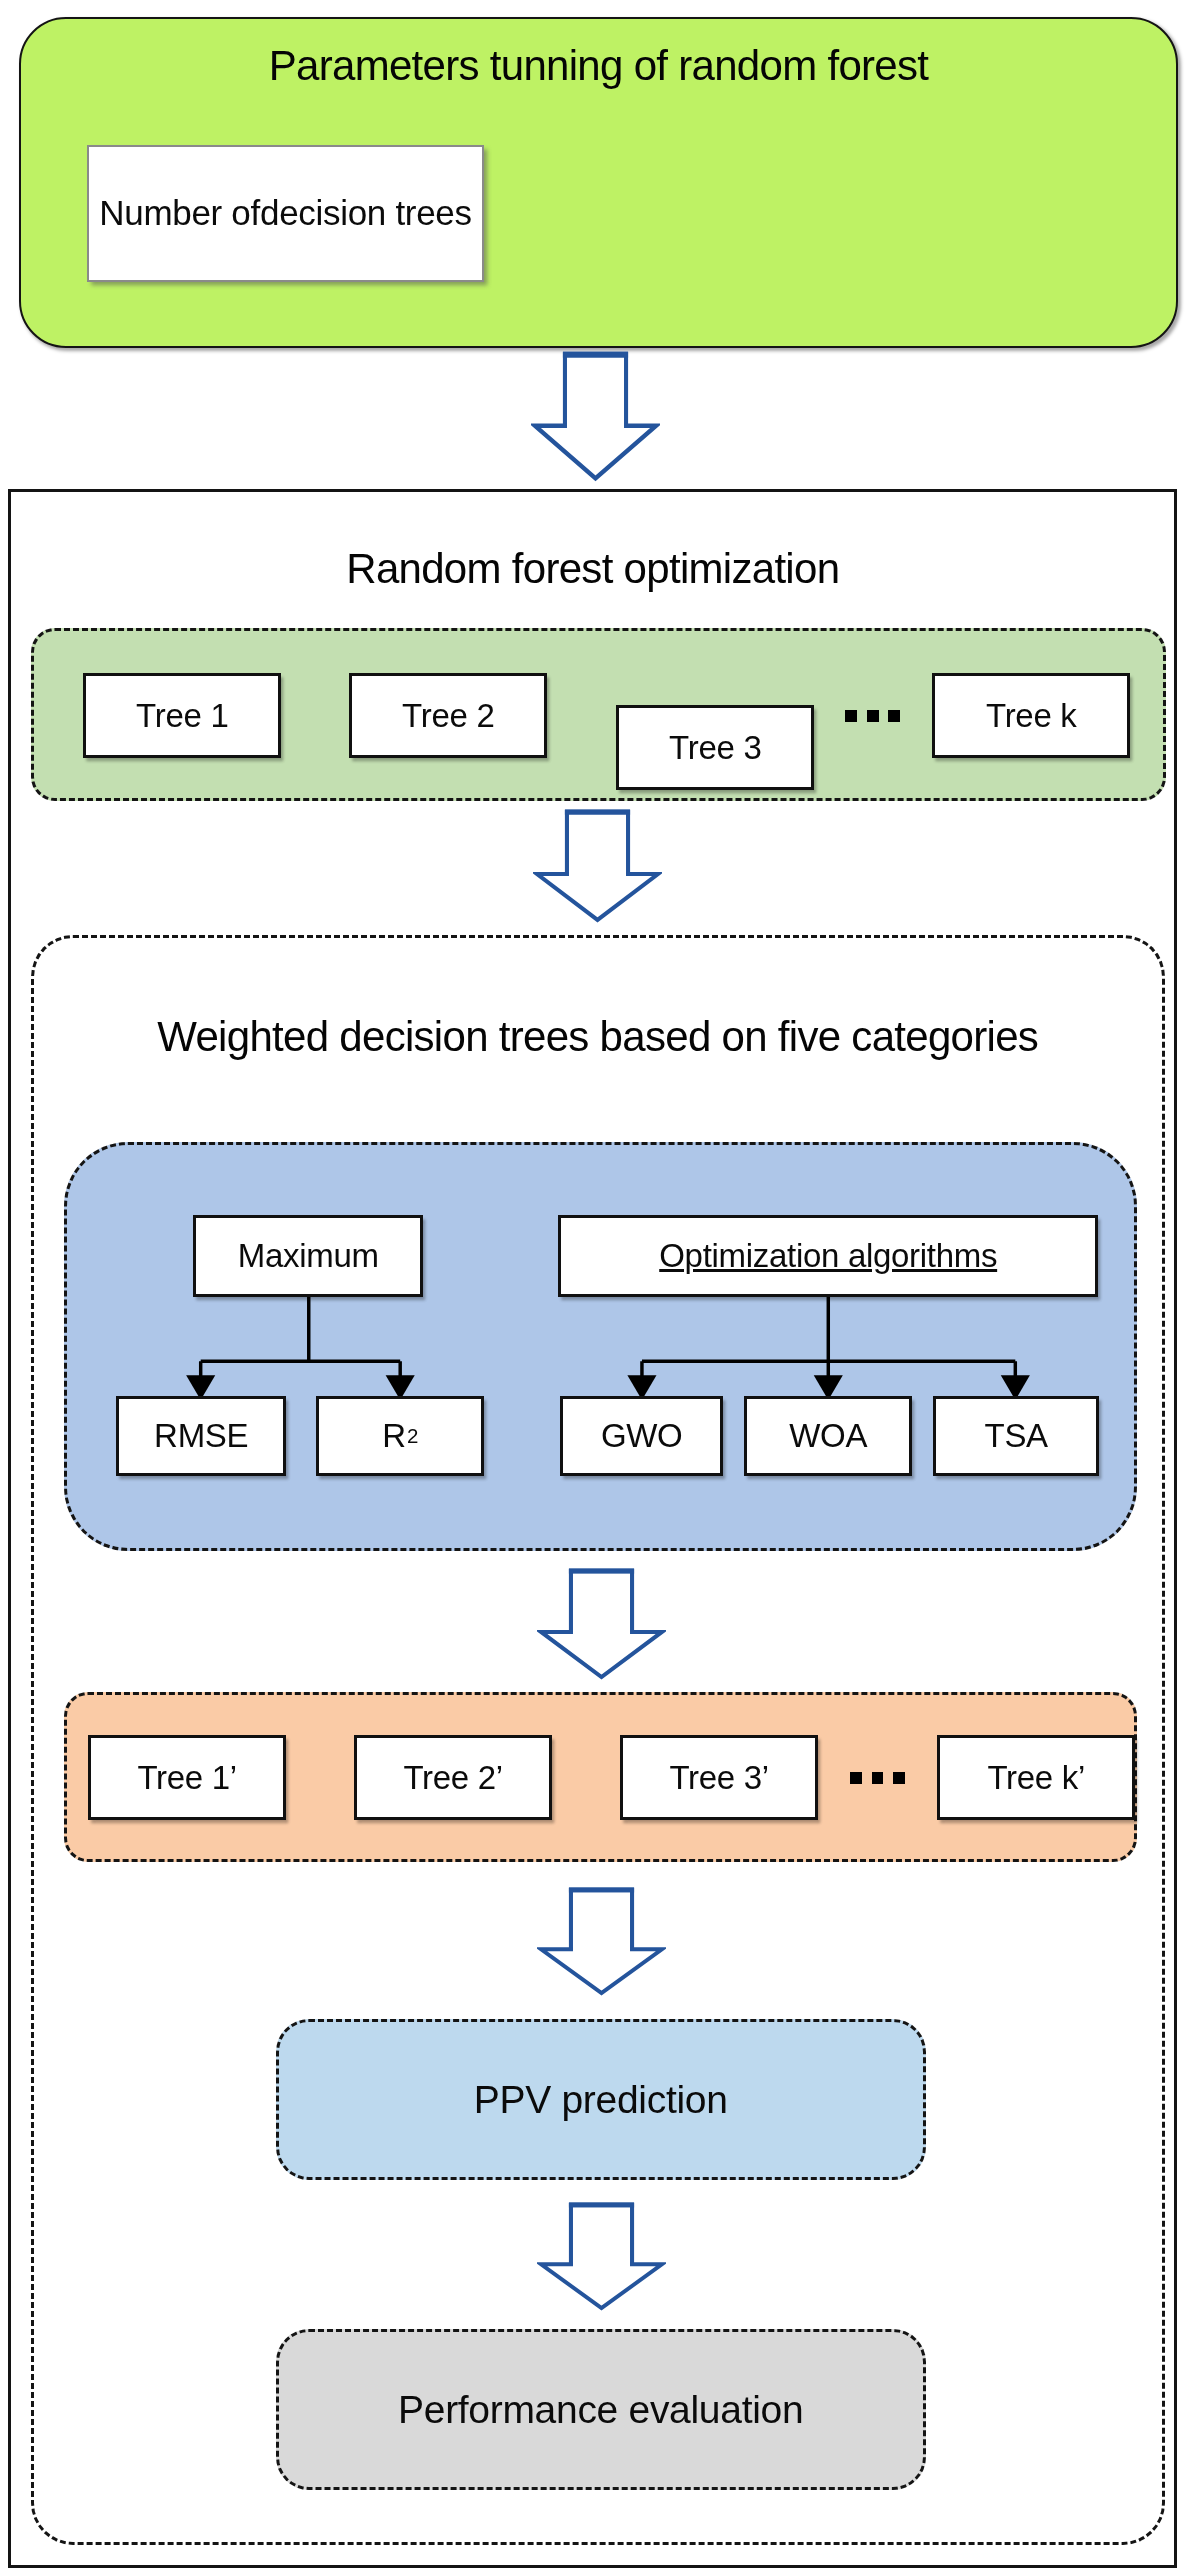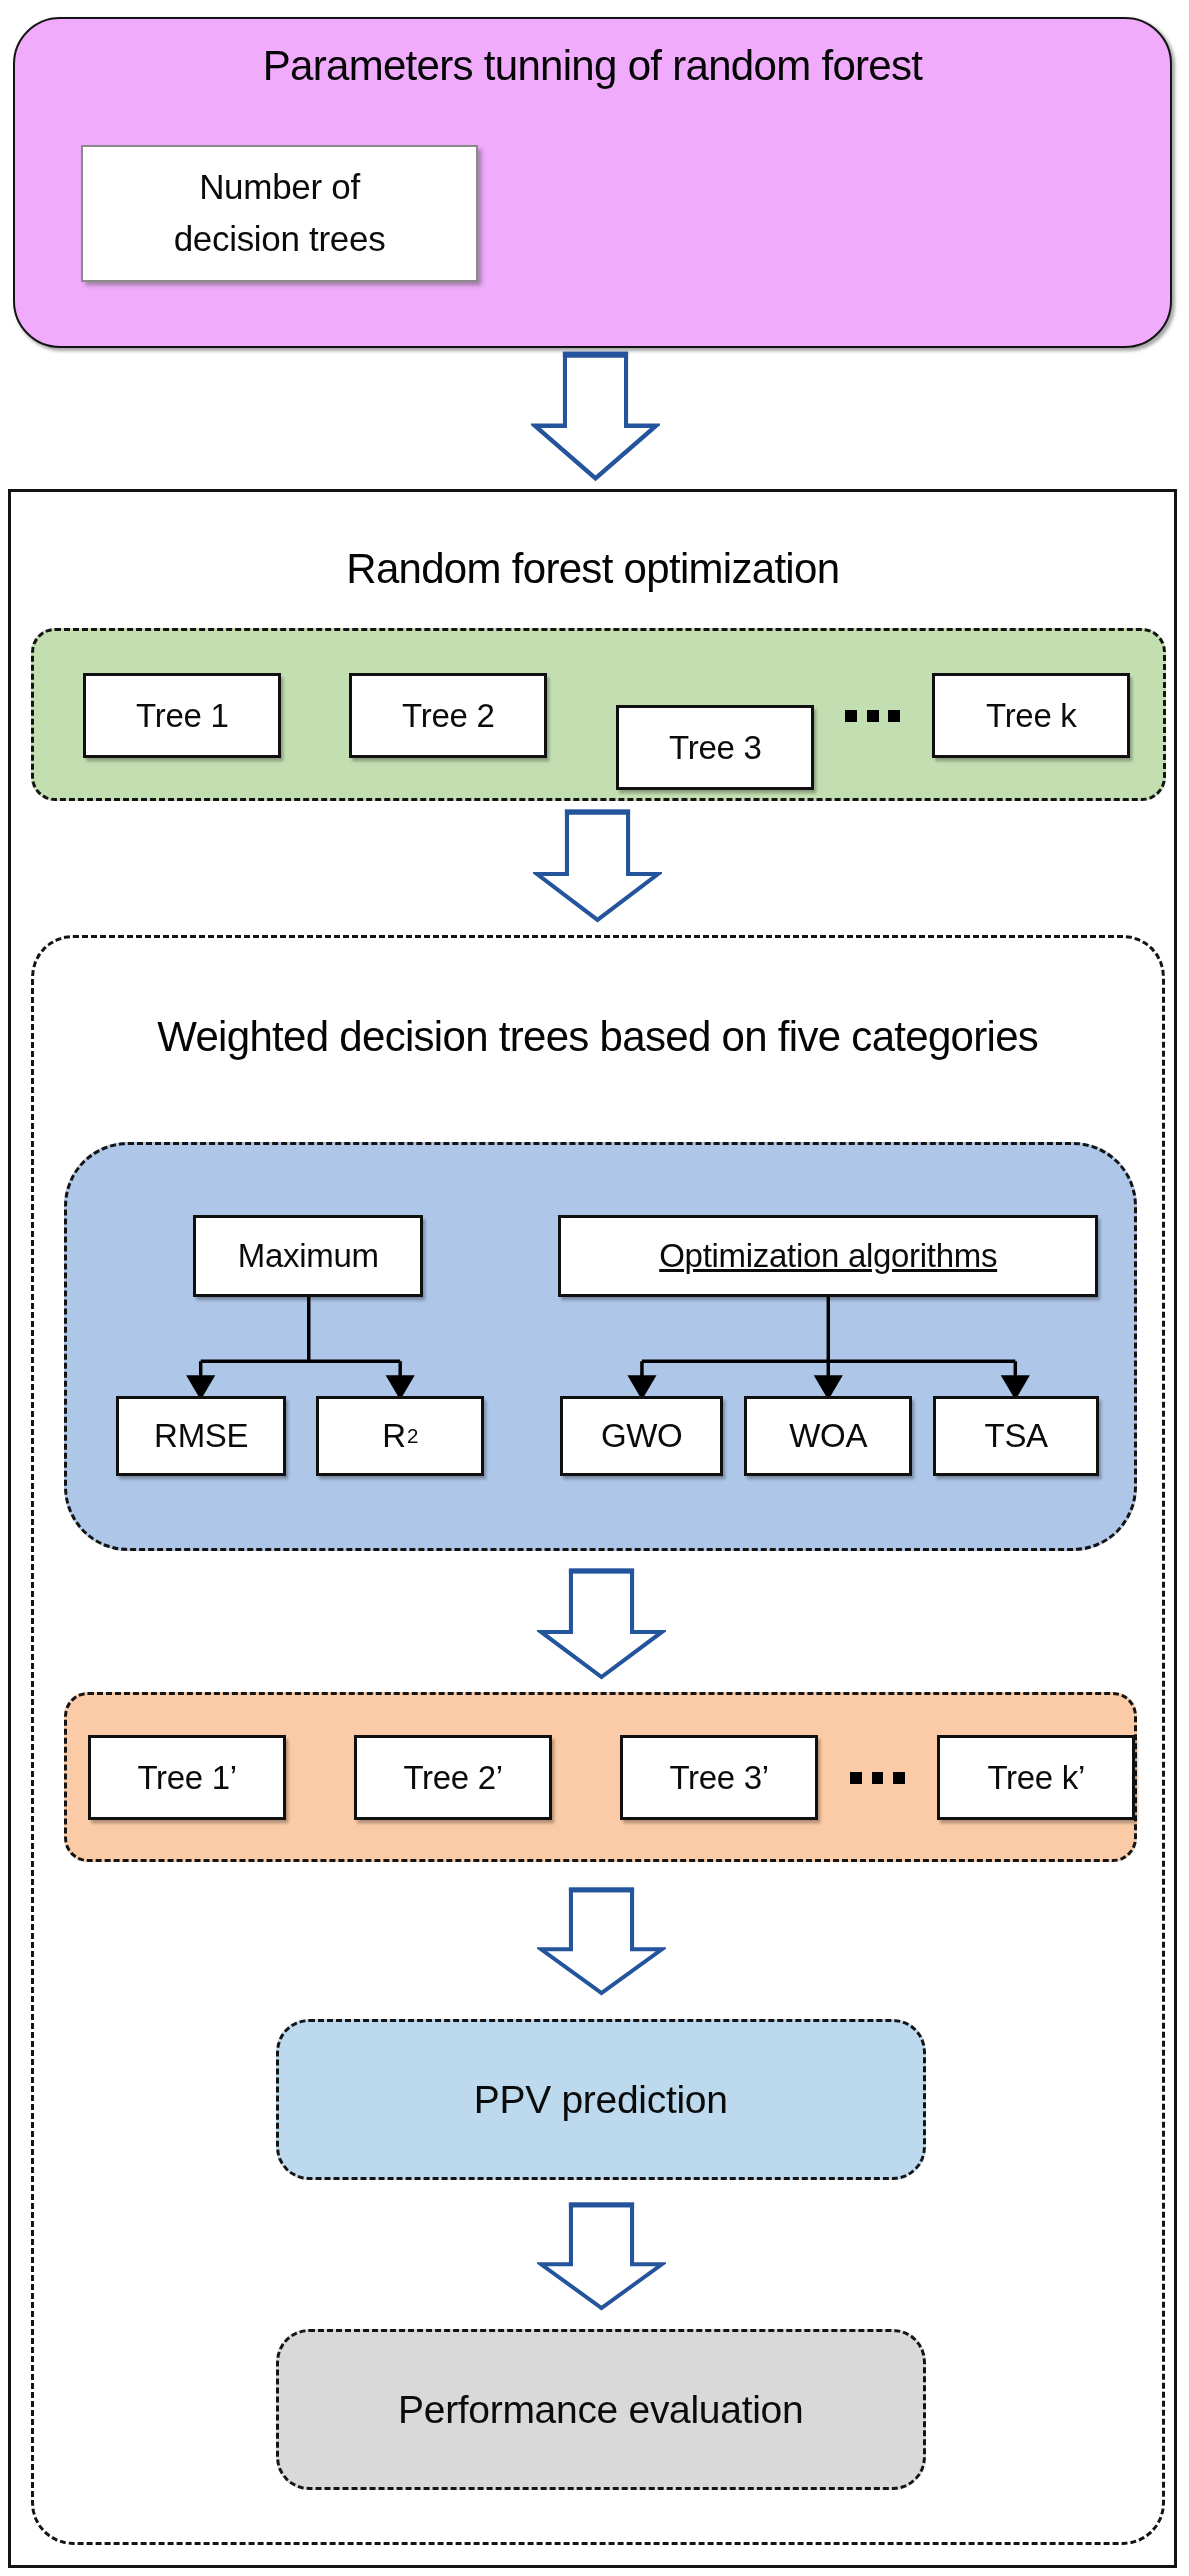--- a/index.html
+++ b/index.html
@@ -5,33 +5,33 @@
   html,body { margin:0; padding:0; background:#ffffff; }
   .page {
     position:relative; width:1189px; height:2576px; background:#ffffff;
     font-family:"Liberation Sans","DejaVu Sans",sans-serif; color:#0b0b0b;
     overflow:hidden;
   }
   .abs { position:absolute; }
 
   
   .params-panel {
-    left:13px; top:16.6px; width:1155px; height:327px;
-    background:#f0abfc; border:2.8px solid #141414; border-radius:47px;
+    left:19px; top:16.6px; width:1155px; height:327px;
+    background:#bef264; border:2.8px solid #141414; border-radius:47px;
     box-shadow:2.1px 2.8px 3.5px rgba(0,0,0,0.35);
   }
   .panel-title {
     position:absolute; left:0; right:0; text-align:center;
     font-size:42px; letter-spacing:-0.7px; color:#050505; white-space:nowrap;
   }
   .params-title { top:23.6px; }
   .param-box {
     position:absolute; top:126px; height:133px; background:#ffffff;
     border:2.1px solid #8a8a8a; box-shadow:3.5px 4.2px 4.2px rgba(80,80,80,0.5);
-    display:flex; flex-direction:column; align-items:center; justify-content:center;
+    display:flex; flex-direction:row; align-items:center; justify-content:center;
     font-size:35px; line-height:1.5; letter-spacing:-0.3px; text-align:center;
   }
   .param-box-a { left:66px;  width:393px; }
   .param-box-b { left:717px; width:396px; }
 
   
   .down-arrow { position:absolute; line-height:0; }
   .down-arrow svg { display:block; }
 
   

